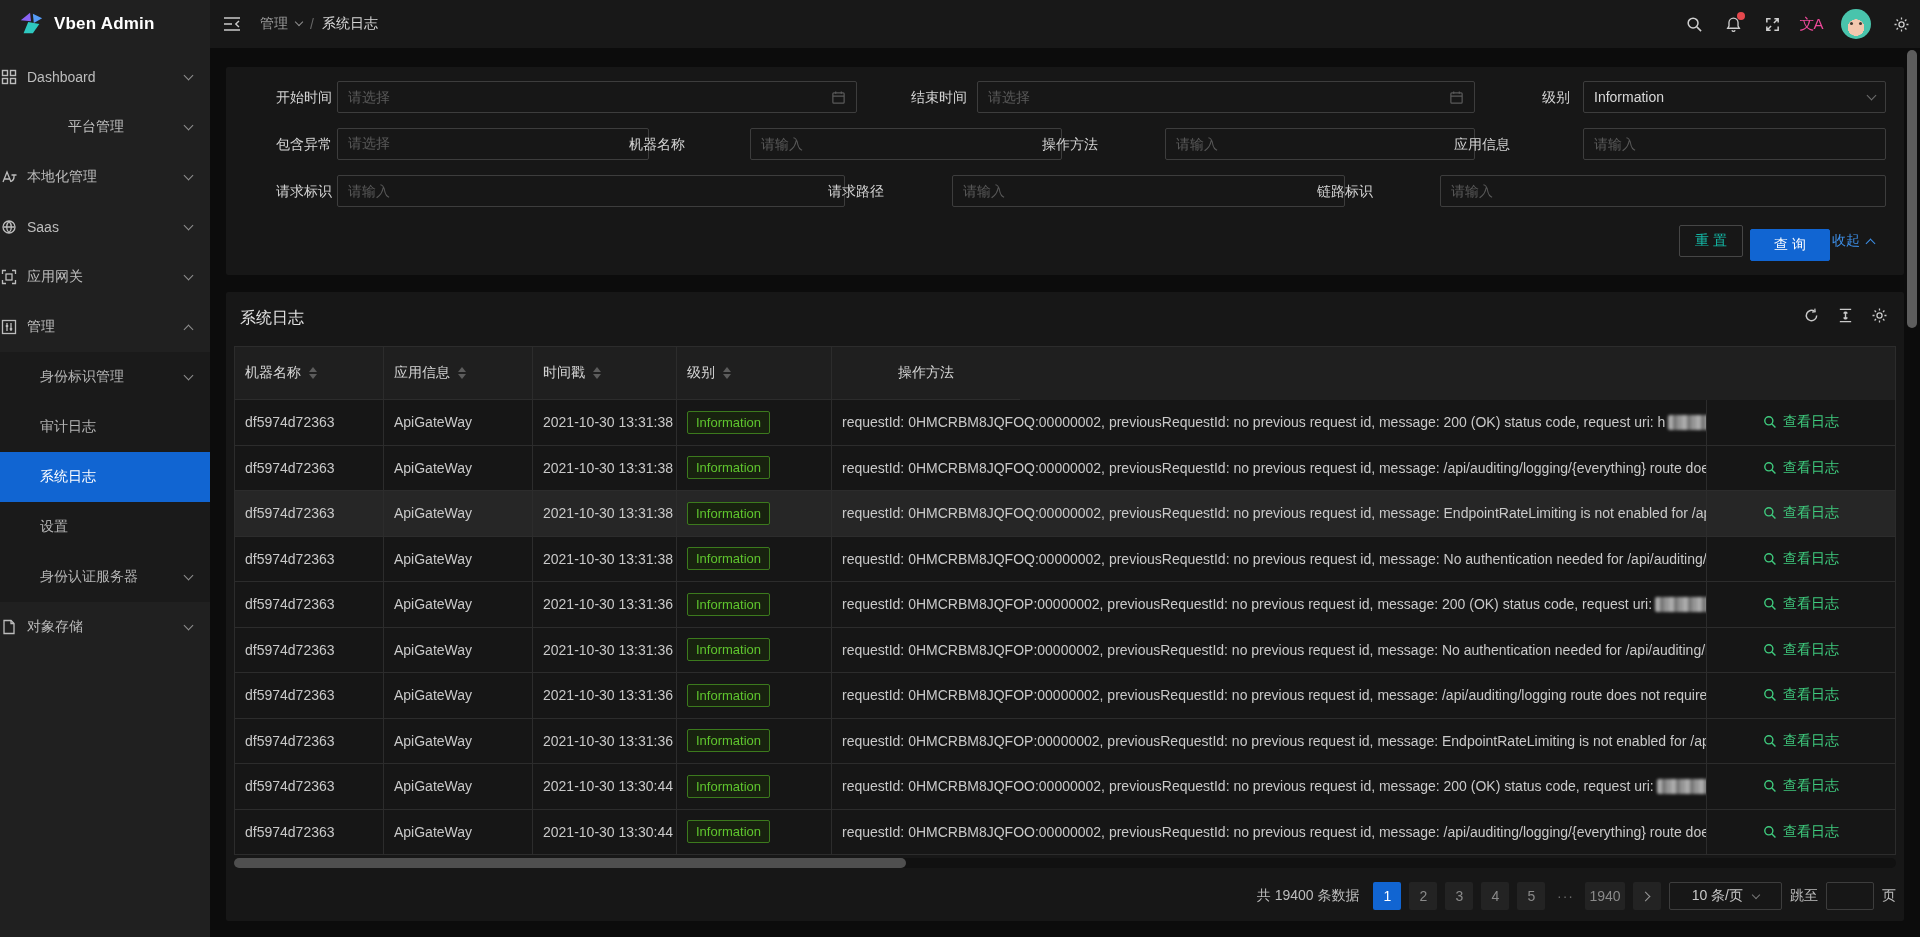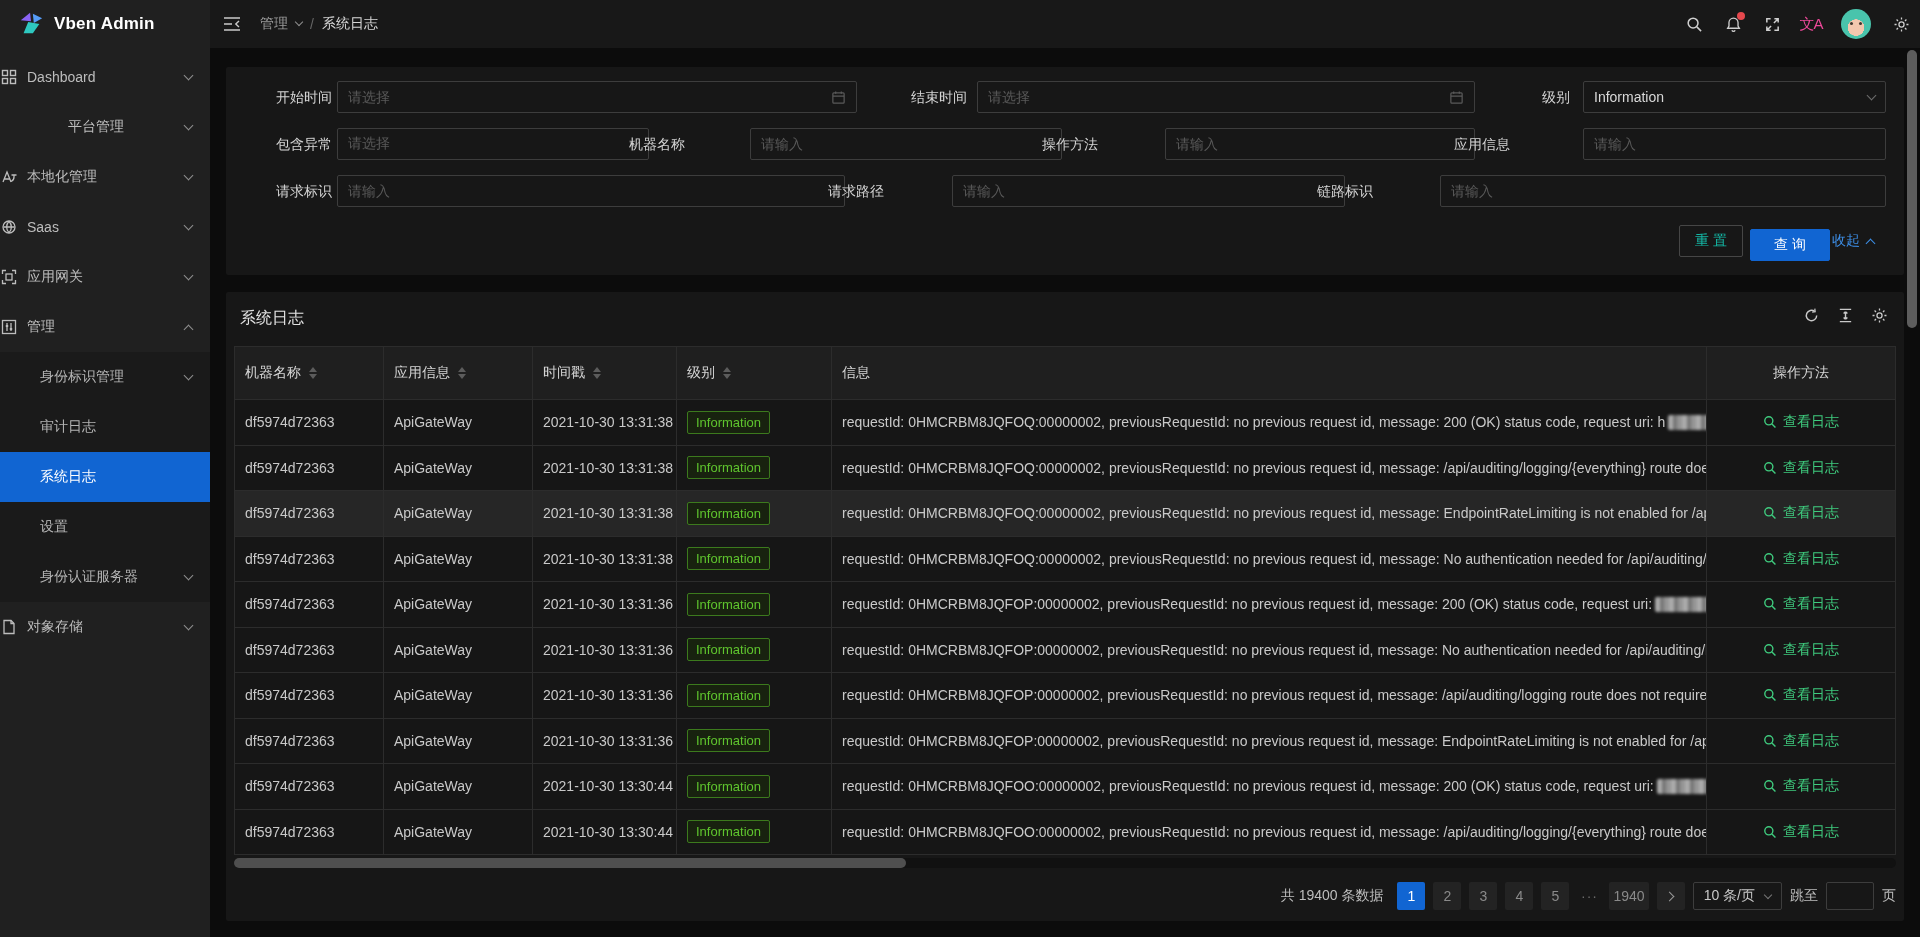--- a/index.html
+++ b/index.html
@@ -108,21 +108,21 @@
   .ptotal { margin-right:6px; color:#bdbdbd; }
   .pbtn { min-width:28px; height:28px; padding:0 4px; background:#232323; border-radius:2px; color:#8a8a8a;
           display:flex; align-items:center; justify-content:center; cursor:pointer; }
   .pbtn.active { background:#1165d2; color:#fff; }
   .pdots { color:#6a6a6a; letter-spacing:1px; width:24px; text-align:center; }
   .pnext { width:28px; height:28px; background:#232323; border-radius:2px; display:flex; align-items:center;
            justify-content:center; cursor:pointer; }
   .pnext i { width:7px; height:7px; border-right:1.4px solid #9a9a9a; border-bottom:1.4px solid #9a9a9a;
              transform:rotate(-45deg); margin-left:-2px; }
   .psize { height:28px; border:1px solid #3d3d3d; border-radius:2px; display:flex; align-items:center; gap:10px;
-           padding:0 10px; cursor:pointer; color:#c9c9c9; }
+           padding:0 22px; cursor:pointer; color:#c9c9c9; }
   .psize .selchev { width:6px; height:6px; border-right:1.3px solid #777; border-bottom:1.3px solid #777;
                     transform:rotate(45deg); margin-top:-3px; }
   .jump-input { width:48px; height:28px; border:1px solid #3d3d3d; border-radius:2px; background:transparent;
                 color:#d4d4d4; outline:none; padding:0 6px; font-family:inherit; }
 </style>
 </head>
 <body>
 
 <div class="screen">
 
@@ -380,23 +380,20 @@
               <i class="su"></i>
               <i class="sd"></i>
             </span>
         </div>
         <div class="th c4">
           <span>级别</span>
           <span class="sorter">
               <i class="su"></i>
               <i class="sd"></i>
             </span>
-        </div>
-        <div class="th c5">
-          <span>信息</span>
         </div>
         <div class="th c6">
           <span>操作方法</span>
         </div>
       </div>
 
       <div class="trow">
         <div class="td c1">df5974d72363</div>
         <div class="td c2">ApiGateWay</div>
         <div class="td c3">2021-10-30 13:31:38</div>

